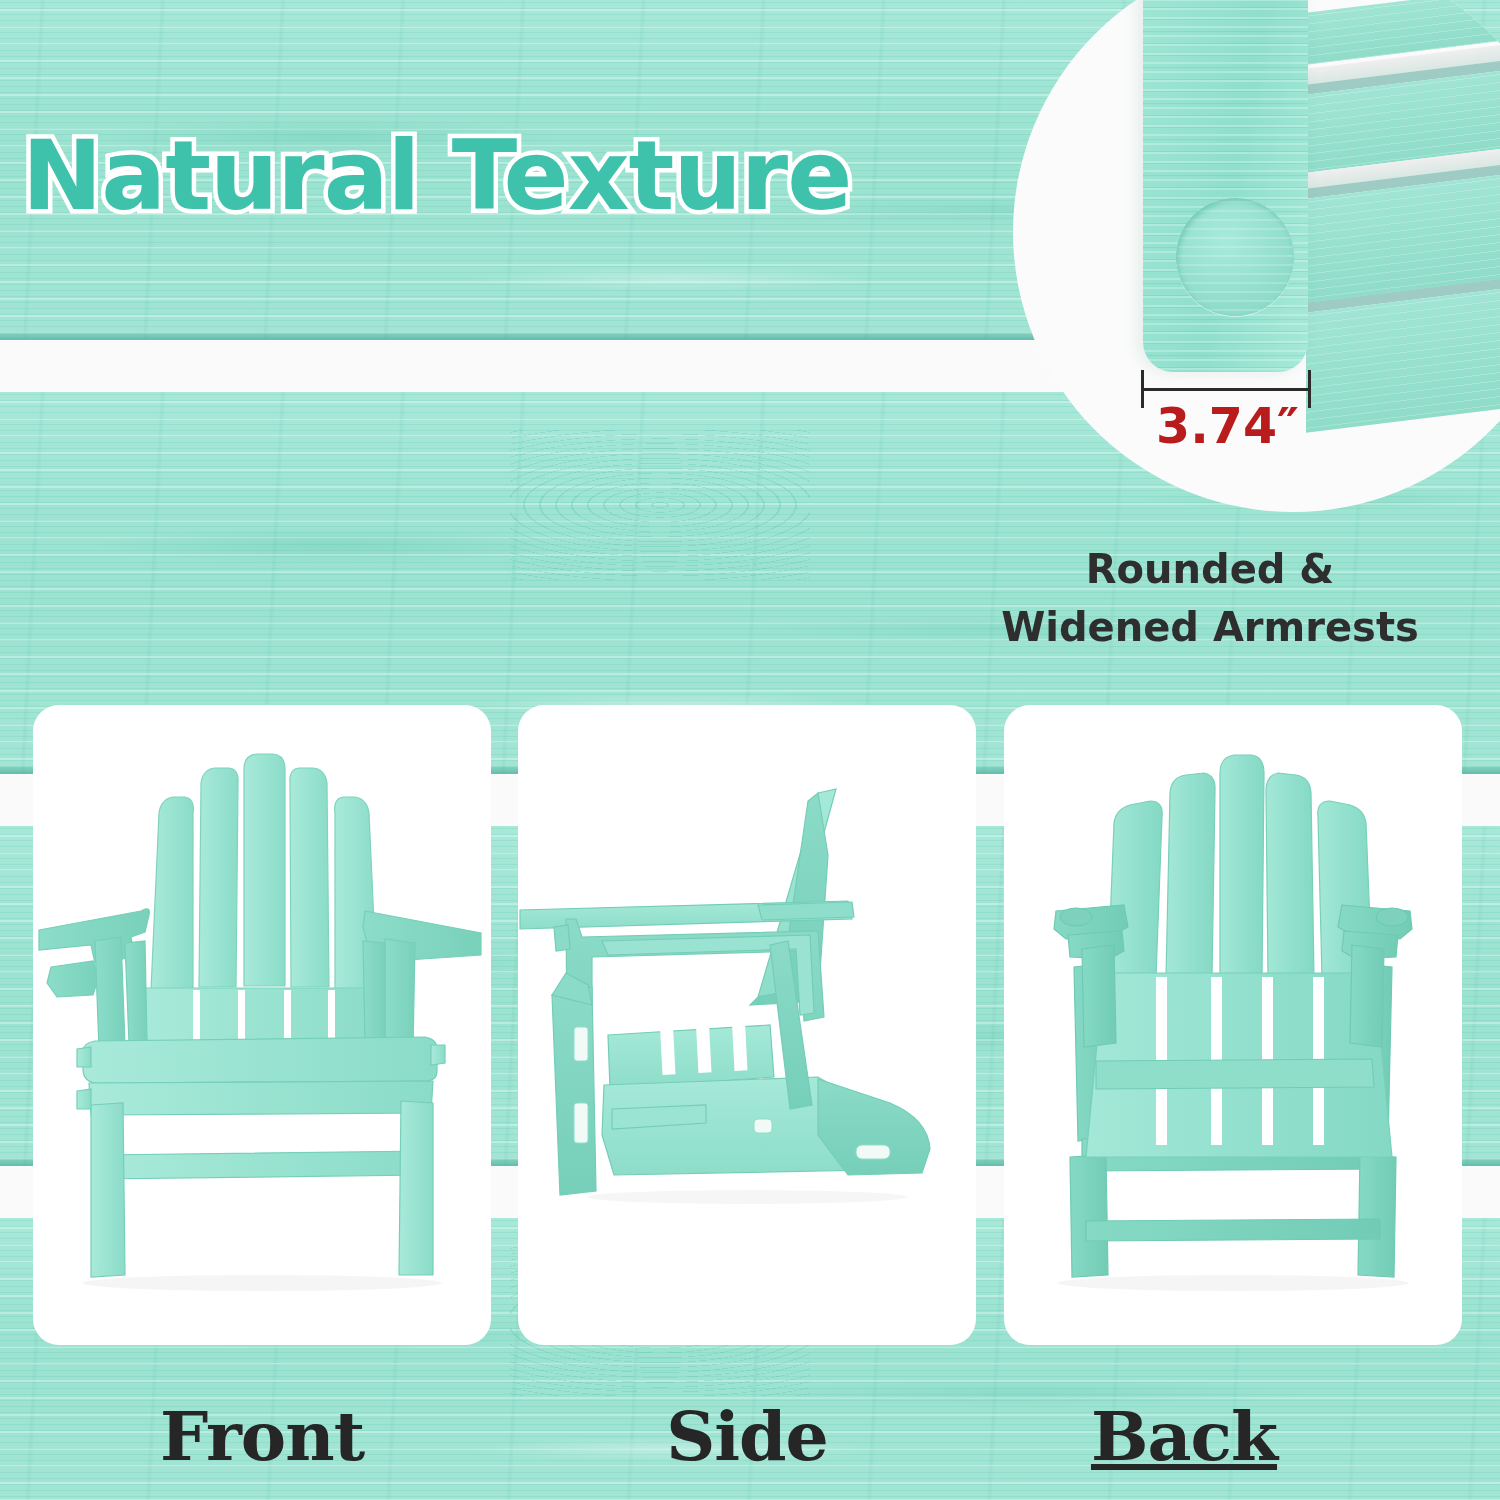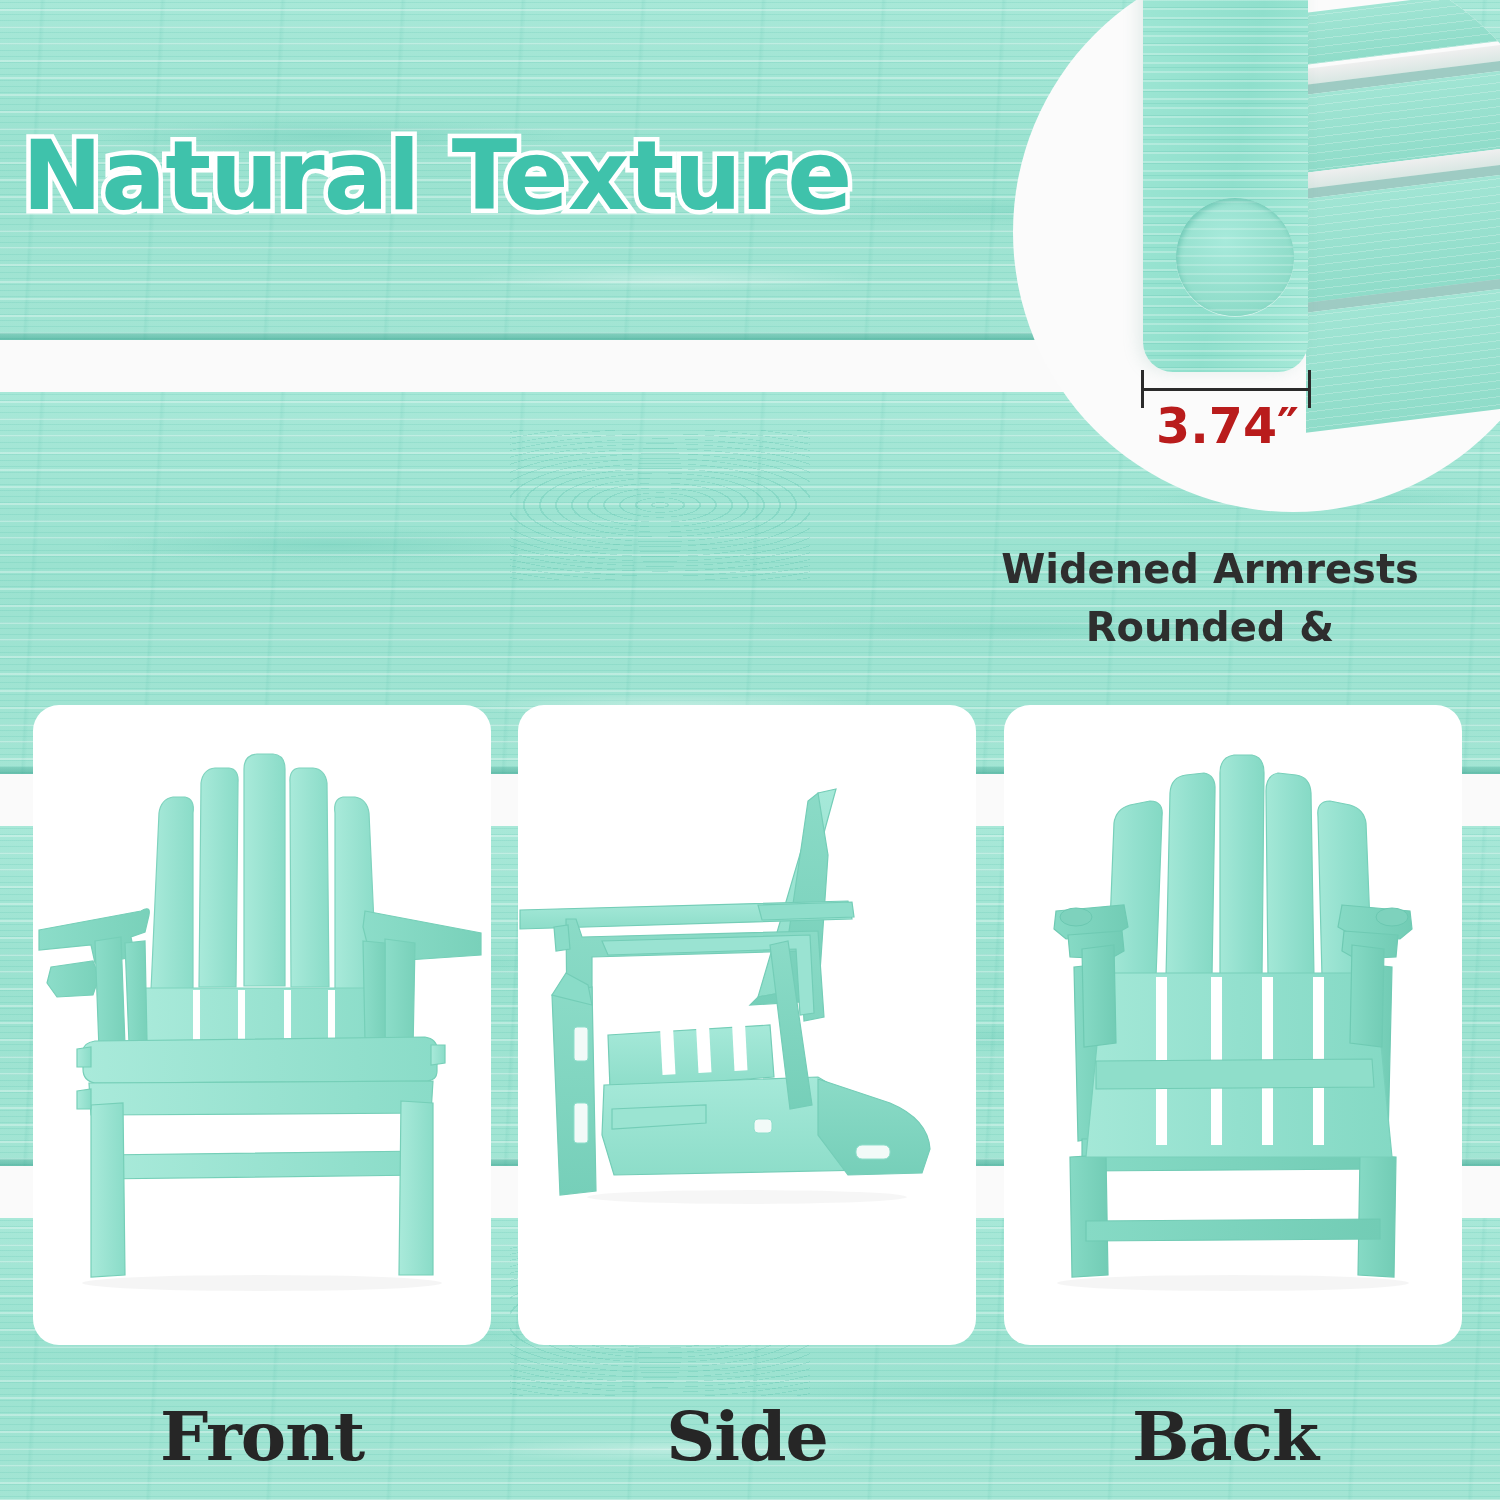--- a/index.html
+++ b/index.html
@@ -152,21 +152,21 @@
   }
   #card-front{left:33px;} #card-side{left:518px;} #card-back{left:1004px;}
   .card svg{position:absolute;left:0;top:0;width:100%;height:100%;}
 
   
   .vlabel{
     position:absolute;top:1396px;width:458px;text-align:center;
     font-family:"DejaVu Serif", serif;font-weight:700;font-size:68px;
     letter-spacing:-1px;color:#262626;
   }
-  #label-front{left:33px;} #label-side{left:518px;} #label-back{left:996px;}
+  #label-front{left:33px;} #label-side{left:518px;} #label-back{left:955px;text-decoration:underline;}
 </style>
 </head>
 <body>
 
 <div id="stage">
 
   <div class="plank" style="top:0px;height:340px;">
       <div class="lip"></div>
     </div>
   <div class="gap" style="top:340px;height:52px;"></div>
@@ -201,22 +201,22 @@
   </div>
 
   <div id="dimline">
     <div class="hbar"></div>
     <div class="tick l"></div>
     <div class="tick r"></div>
   </div>
   <div id="dimtext">3.74″</div>
 
   <div id="caption">
+    <div>Rounded &amp;</div>
     <div>Widened Armrests</div>
-    <div>Rounded &amp;</div>
   </div>
 
   <div class="card" id="card-front">
     <svg viewBox="0 0 458 640">
       <defs>
         <linearGradient id="gF" x1="0" y1="0" x2="1" y2="0">
           <stop offset="0%" stop-color="#A9EADA"></stop>
             <stop offset="55%" stop-color="#98E2D0"></stop>
             <stop offset="100%" stop-color="#8ADCC8"></stop>
         </linearGradient>

